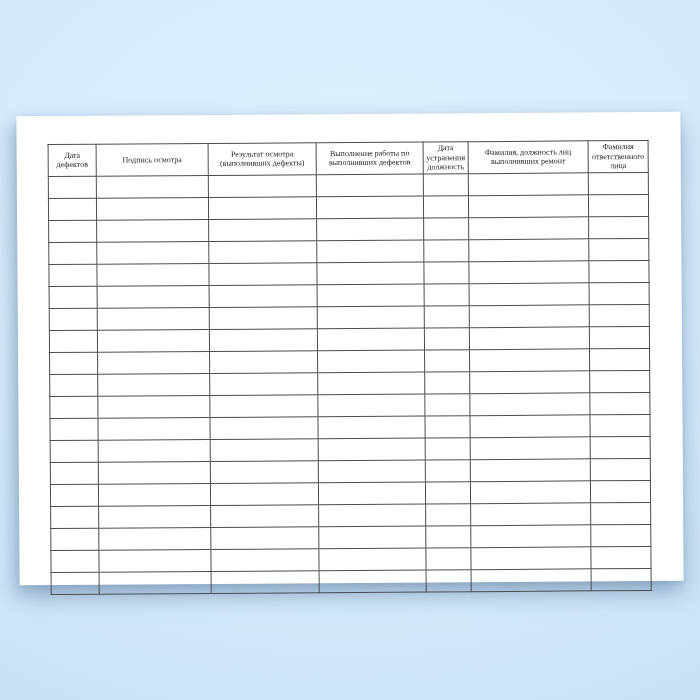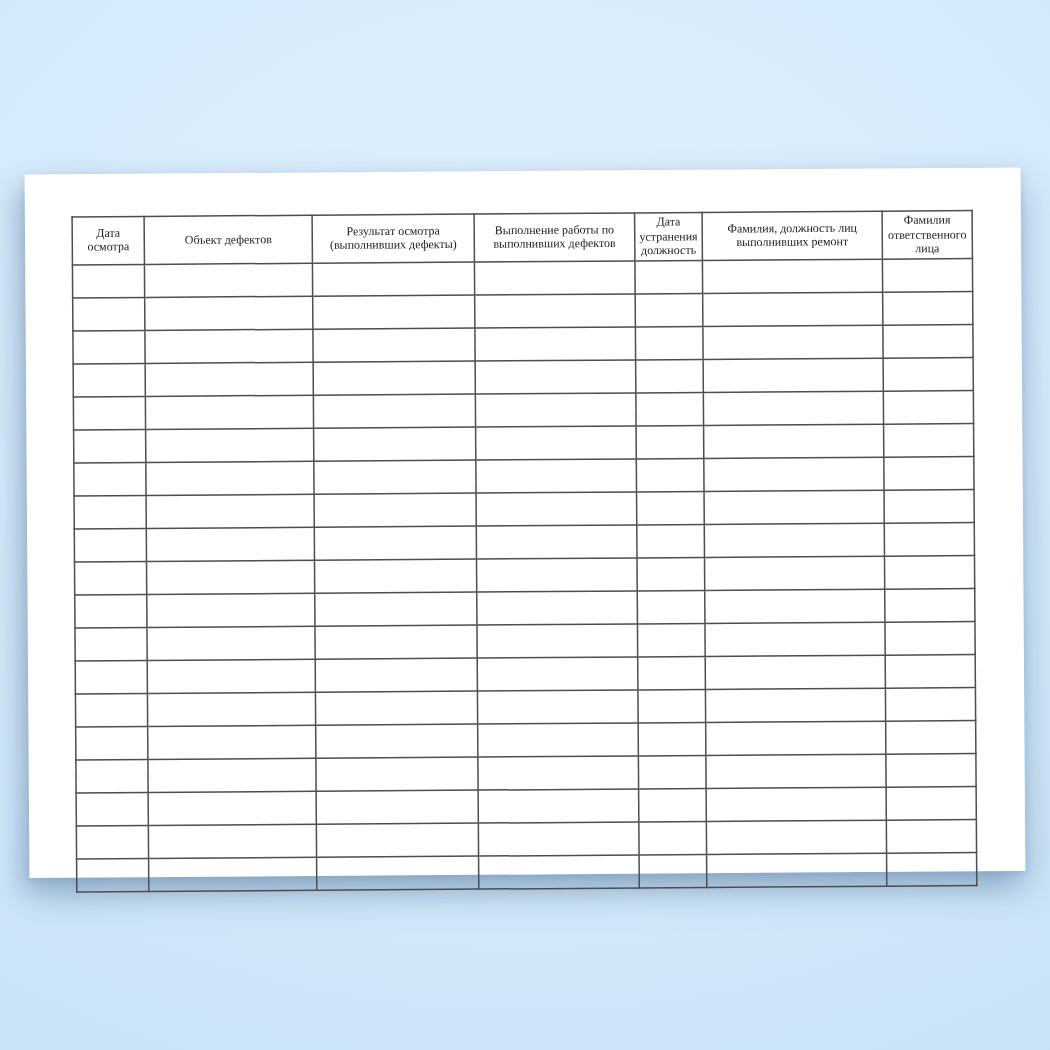--- a/index.html
+++ b/index.html
@@ -68,22 +68,22 @@
         <col class="c1">
           <col class="c2">
           <col class="c3">
           <col class="c4">
         <col class="c5">
           <col class="c6">
           <col class="c7">
       </colgroup>
       <thead>
         <tr>
-          <th>Дата осмотра</th>
-          <th>Объект дефектов</th>
+          <th>Дата дефектов</th>
+          <th>Подпись осмотра</th>
           <th>Результат осмотра (выполнивших дефекты)</th>
           <th>Выполнение работы по выполнивших дефектов</th>
           <th>Дата устранения должность</th>
           <th>Фамилия, должность лиц выполнивших ремонт</th>
           <th>Фамилия ответственного лица</th>
         </tr>
       </thead>
       <tbody>
           <tr>
             <td></td>

